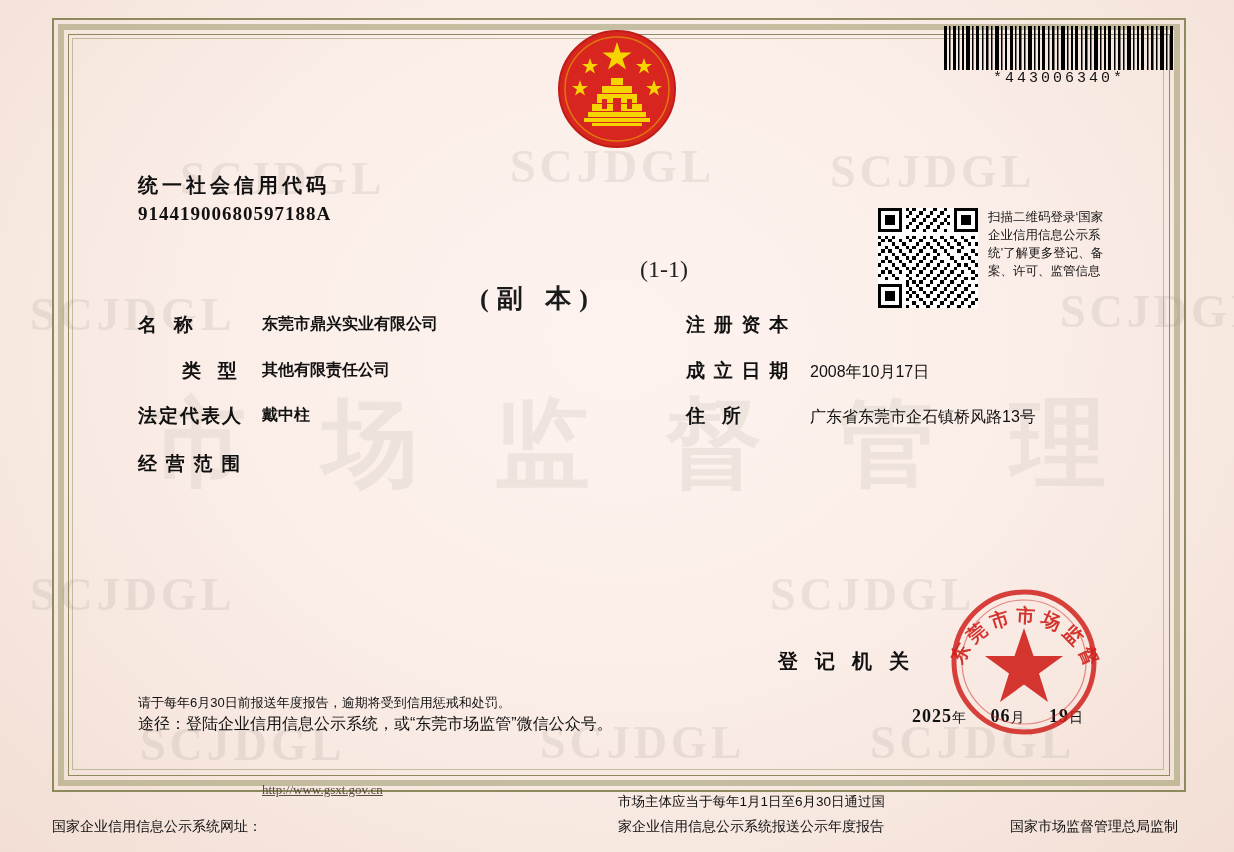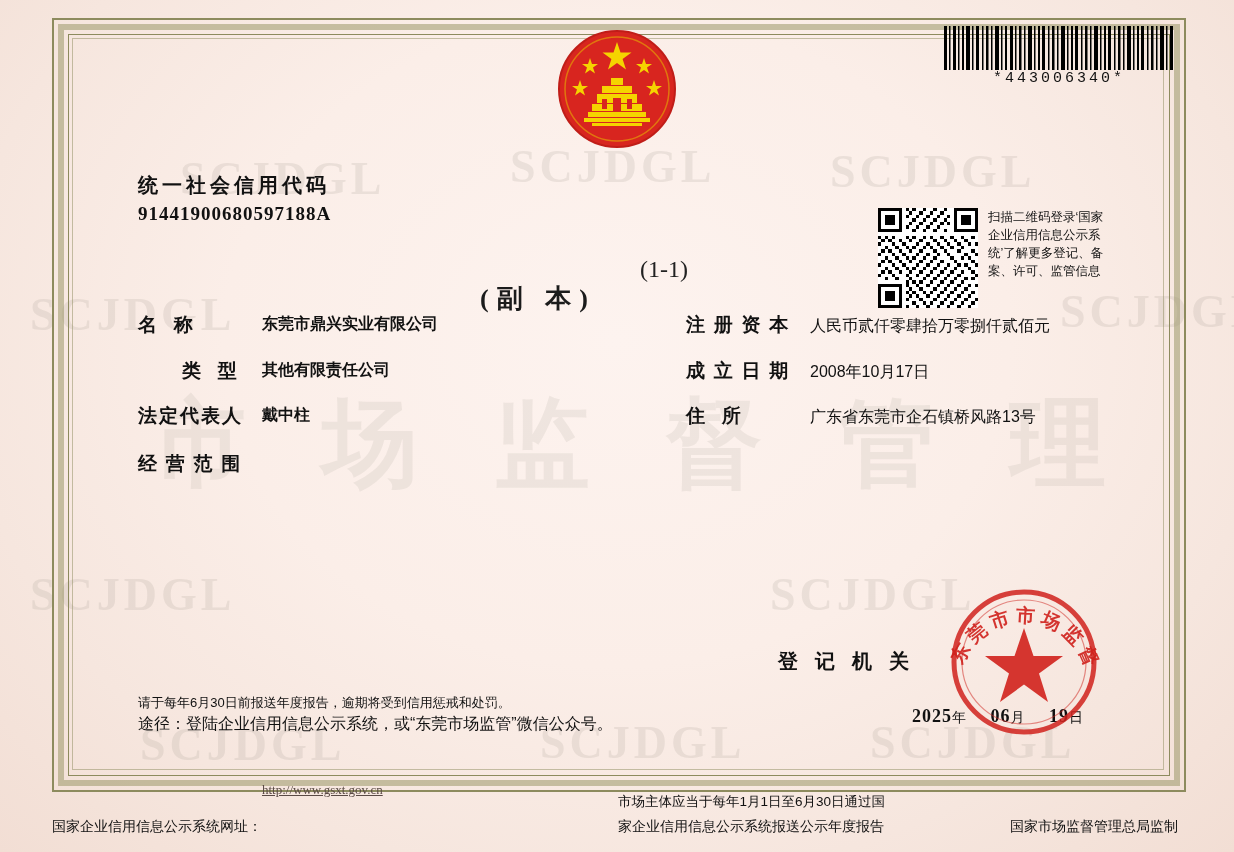--- a/index.html
+++ b/index.html
@@ -506,21 +506,20 @@
 
   <div class="lbl" style="left:138px;top:358px;letter-spacing:6px;margin-left:44px;">类        型</div>
   <div class="val" style="left:262px;top:360px;">其他有限责任公司</div>
 
   <div class="lbl" style="left:138px;top:403px;letter-spacing:2px;">法定代表人</div>
   <div class="val" style="left:262px;top:405px;">戴中柱</div>
 
   <div class="lbl" style="left:138px;top:451px;letter-spacing:2px;">经 营 范 围</div>
 
   <div class="lbl" style="left:686px;top:312px;letter-spacing:2px;">注 册 资 本</div>
-  <div class="val val-thin" style="left:810px;top:316px;">人民币贰仟零肆拾万零捌仟贰佰元</div>
 
   <div class="lbl" style="left:686px;top:358px;letter-spacing:2px;">成 立 日 期</div>
   <div class="val val-thin" style="left:810px;top:362px;">2008年10月17日</div>
 
   <div class="lbl" style="left:686px;top:403px;letter-spacing:6px;">住        所</div>
   <div class="val val-thin" style="left:810px;top:407px;">广东省东莞市企石镇桥风路13号</div>
 
   <div class="reg-auth">登 记 机 关</div>
 
   <div class="date-line">

